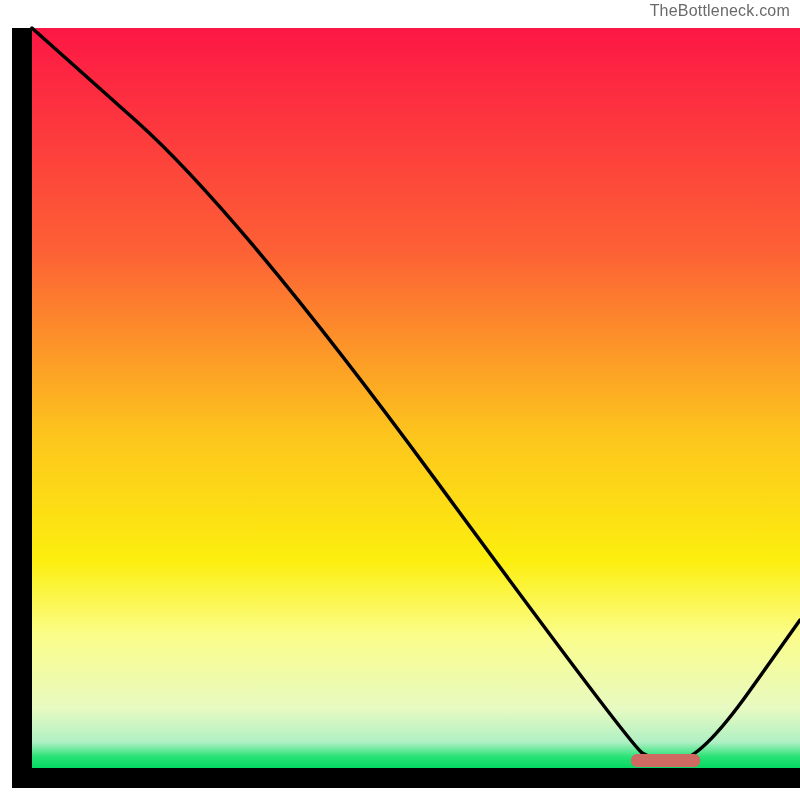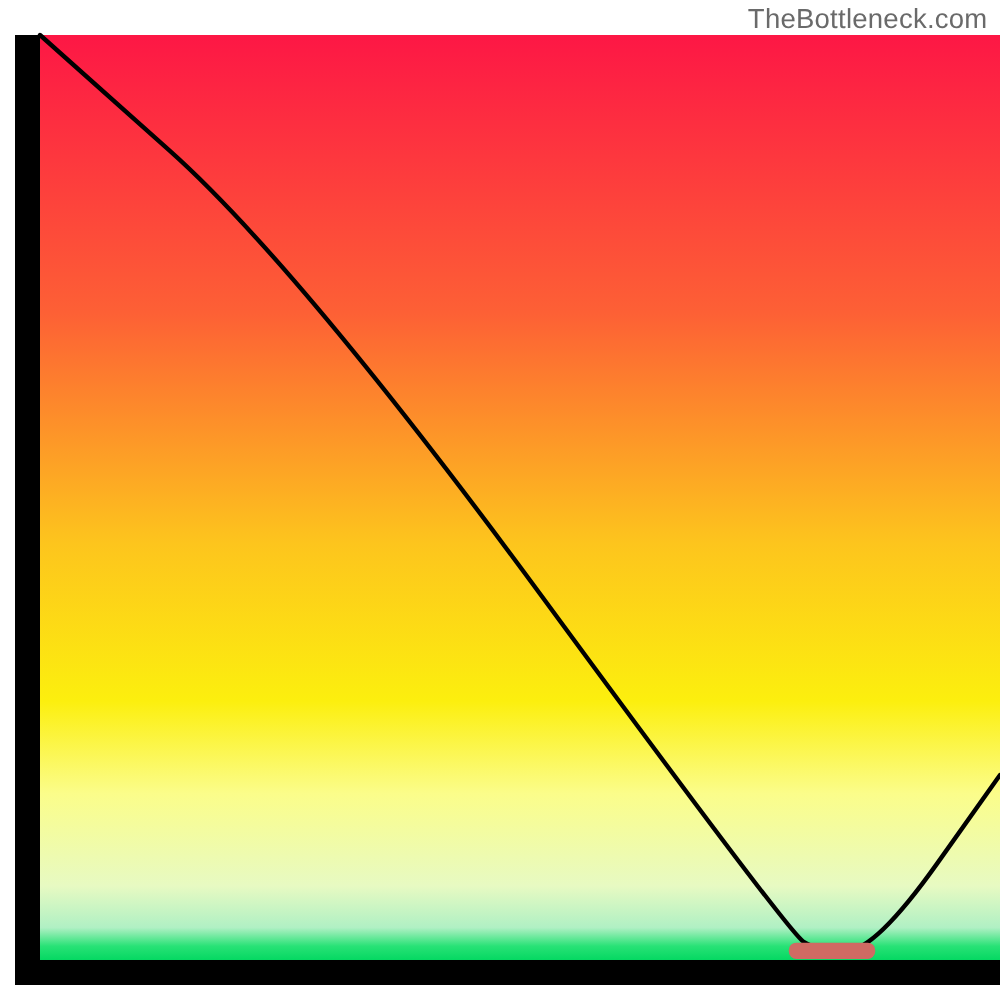--- a/index.html
+++ b/index.html
@@ -13,21 +13,21 @@
   .wrap {
     position: relative;
     width: 800px;
     height: 800px;
   }
   .watermark {
     position: absolute;
     top: 2px;
     right: 10px;
     color: #6a6a6a;
-    font-size: 22px;
+    font-size: 16px;
     font-weight: 500;
     letter-spacing: 0.2px;
     z-index: 4;
   }
   svg {
     display: block;
   }
 </style>
 </head>
 <body>

